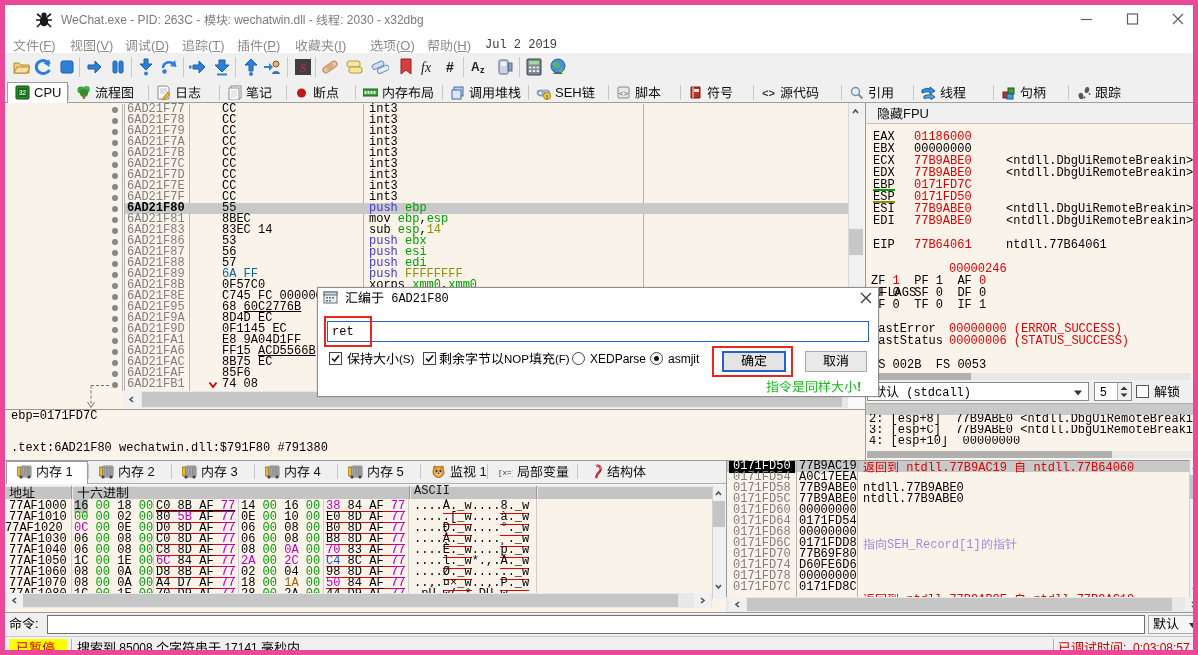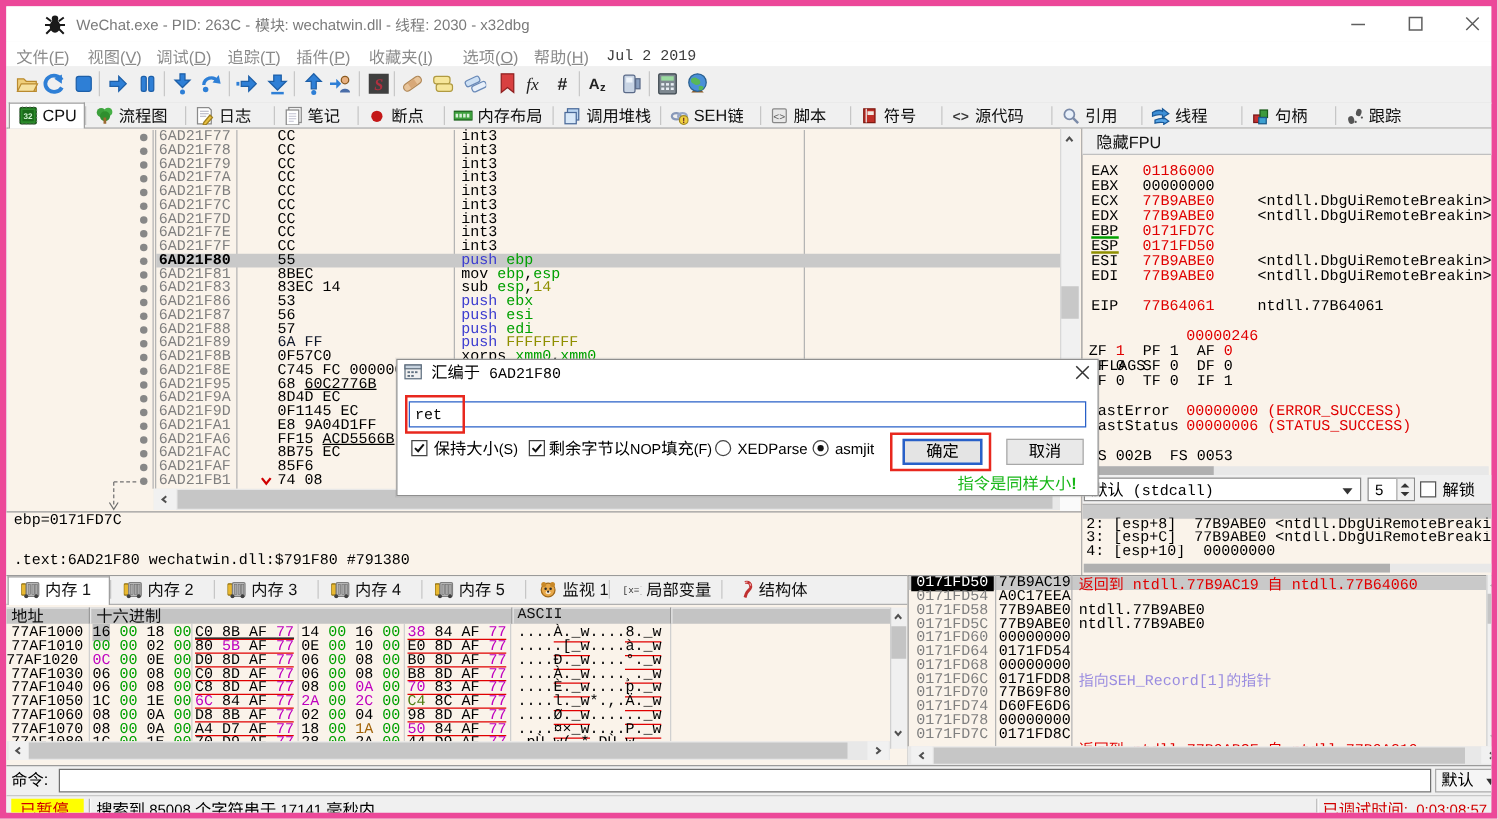--- a/index.html
+++ b/index.html
@@ -536,21 +536,21 @@
     <div style="position:absolute;left:107px;top:244.5px;width:6px;height:6px;border-radius:3px;background:#878787"></div>
     <div style="left:122px;top:242px;width:60px;height:11px;font:12px 'Liberation Mono',monospace;color:#7f7f7f;line-height:11px;">6AD21F87</div>
     <div style="left:217px;top:242px;width:140px;height:11px;font:12px 'Liberation Mono',monospace;color:#000;line-height:11px;white-space:pre;">56</div>
     <div style="left:364px;top:242px;width:270px;height:11px;font:12px 'Liberation Mono',monospace;line-height:11px;white-space:pre;color:#000;"><b style="color:#3b3bd0">push </b><b style="color:#00a000">esi</b></div>
     <div style="position:absolute;left:107px;top:255.5px;width:6px;height:6px;border-radius:3px;background:#878787"></div>
     <div style="left:122px;top:253px;width:60px;height:11px;font:12px 'Liberation Mono',monospace;color:#7f7f7f;line-height:11px;">6AD21F88</div>
     <div style="left:217px;top:253px;width:140px;height:11px;font:12px 'Liberation Mono',monospace;color:#000;line-height:11px;white-space:pre;">57</div>
     <div style="left:364px;top:253px;width:270px;height:11px;font:12px 'Liberation Mono',monospace;line-height:11px;white-space:pre;color:#000;"><b style="color:#3b3bd0">push </b><b style="color:#00a000">edi</b></div>
     <div style="position:absolute;left:107px;top:266.5px;width:6px;height:6px;border-radius:3px;background:#878787"></div>
     <div style="left:122px;top:264px;width:60px;height:11px;font:12px 'Liberation Mono',monospace;color:#7f7f7f;line-height:11px;">6AD21F89</div>
-    <div style="left:217px;top:264px;width:140px;height:11px;font:12px 'Liberation Mono',monospace;color:#0f172a;line-height:11px;white-space:pre;">6A FF</div>
+    <div style="left:217px;top:264px;width:140px;height:11px;font:12px 'Liberation Mono',monospace;color:#0369a1;line-height:11px;white-space:pre;">6A FF</div>
     <div style="left:364px;top:264px;width:270px;height:11px;font:12px 'Liberation Mono',monospace;line-height:11px;white-space:pre;color:#000;"><b style="color:#3b3bd0">push </b><b style="color:#8f8f00">FFFFFFFF</b></div>
     <div style="position:absolute;left:107px;top:277.5px;width:6px;height:6px;border-radius:3px;background:#878787"></div>
     <div style="left:122px;top:275px;width:60px;height:11px;font:12px 'Liberation Mono',monospace;color:#7f7f7f;line-height:11px;">6AD21F8B</div>
     <div style="left:217px;top:275px;width:140px;height:11px;font:12px 'Liberation Mono',monospace;color:#000;line-height:11px;white-space:pre;">0F57C0</div>
     <div style="left:364px;top:275px;width:270px;height:11px;font:12px 'Liberation Mono',monospace;line-height:11px;white-space:pre;color:#000;"><b>xorps </b><b style="color:#00a000">xmm0</b><b>,</b><b style="color:#00a000">xmm0</b></div>
     <div style="position:absolute;left:107px;top:288.5px;width:6px;height:6px;border-radius:3px;background:#878787"></div>
     <div style="left:122px;top:286px;width:60px;height:11px;font:12px 'Liberation Mono',monospace;color:#7f7f7f;line-height:11px;">6AD21F8E</div>
     <div style="left:217px;top:286px;width:140px;height:11px;font:12px 'Liberation Mono',monospace;color:#000;line-height:11px;white-space:pre;">C745 FC 00000000</div>
     <div style="position:absolute;left:107px;top:299.5px;width:6px;height:6px;border-radius:3px;background:#878787"></div>
     <div style="left:122px;top:297px;width:60px;height:11px;font:12px 'Liberation Mono',monospace;color:#7f7f7f;line-height:11px;">6AD21F95</div>
@@ -862,21 +862,21 @@
       <div style="position:absolute;left:4px;top:46px;font:12px 'Liberation Mono',monospace;line-height:12px;white-space:pre;color:#000;line-height:11px">77AF1040</div>
       <div style="position:absolute;left:69px;top:46px;font:12px 'Liberation Mono',monospace;line-height:12px;white-space:pre;line-height:11px;"><b style="color:#000">06</b><b> </b><b style="color:#00a000">00</b><b> </b><b style="color:#000">08</b><b> </b><b style="color:#00a000">00</b></div>
       <div style="position:absolute;left:151px;top:46px;font:12px 'Liberation Mono',monospace;line-height:12px;white-space:pre;line-height:11px;height:9.5px;border-bottom:1.2px solid #e00000;"><b style="color:#000">C8</b><b> </b><b style="color:#000">8D</b><b> </b><b style="color:#000">AF</b><b> </b><b style="color:#bf00bf">77</b></div>
       <div style="position:absolute;left:236px;top:46px;font:12px 'Liberation Mono',monospace;line-height:12px;white-space:pre;line-height:11px;"><b style="color:#000">08</b><b> </b><b style="color:#00a000">00</b><b> </b><b style="color:#bf00bf">0A</b><b> </b><b style="color:#00a000">00</b></div>
       <div style="position:absolute;left:321px;top:46px;font:12px 'Liberation Mono',monospace;line-height:12px;white-space:pre;line-height:11px;height:9.5px;border-bottom:1.2px solid #e00000;"><b style="color:#bf00bf">70</b><b> </b><b style="color:#000">83</b><b> </b><b style="color:#000">AF</b><b> </b><b style="color:#bf00bf">77</b></div>
       <div style="position:absolute;left:409px;top:46px;font:12px 'Liberation Mono',monospace;line-height:12px;white-space:pre;color:#000;line-height:11px">....<b style="border-bottom:1.2px solid #e00000">È._w</b>....<b style="border-bottom:1.2px solid #e00000">p._w</b></div>
       <div style="position:absolute;left:4px;top:57px;font:12px 'Liberation Mono',monospace;line-height:12px;white-space:pre;color:#000;line-height:11px">77AF1050</div>
       <div style="position:absolute;left:69px;top:57px;font:12px 'Liberation Mono',monospace;line-height:12px;white-space:pre;line-height:11px;"><b style="color:#000">1C</b><b> </b><b style="color:#00a000">00</b><b> </b><b style="color:#000">1E</b><b> </b><b style="color:#00a000">00</b></div>
       <div style="position:absolute;left:151px;top:57px;font:12px 'Liberation Mono',monospace;line-height:12px;white-space:pre;line-height:11px;height:9.5px;border-bottom:1.2px solid #e00000;"><b style="color:#bf00bf">6C</b><b> </b><b style="color:#000">84</b><b> </b><b style="color:#000">AF</b><b> </b><b style="color:#bf00bf">77</b></div>
       <div style="position:absolute;left:236px;top:57px;font:12px 'Liberation Mono',monospace;line-height:12px;white-space:pre;line-height:11px;"><b style="color:#bf00bf">2A</b><b> </b><b style="color:#00a000">00</b><b> </b><b style="color:#bf00bf">2C</b><b> </b><b style="color:#00a000">00</b></div>
-      <div style="position:absolute;left:321px;top:57px;font:12px 'Liberation Mono',monospace;line-height:12px;white-space:pre;line-height:11px;height:9.5px;border-bottom:1.2px solid #e00000;"><b style="color:#4d7c0f">C4</b><b> </b><b style="color:#000">8C</b><b> </b><b style="color:#000">AF</b><b> </b><b style="color:#bf00bf">77</b></div>
+      <div style="position:absolute;left:321px;top:57px;font:12px 'Liberation Mono',monospace;line-height:12px;white-space:pre;line-height:11px;height:9.5px;border-bottom:1.2px solid #e00000;"><b style="color:#1d4ed8">C4</b><b> </b><b style="color:#000">8C</b><b> </b><b style="color:#000">AF</b><b> </b><b style="color:#bf00bf">77</b></div>
       <div style="position:absolute;left:409px;top:57px;font:12px 'Liberation Mono',monospace;line-height:12px;white-space:pre;color:#000;line-height:11px">....<b style="border-bottom:1.2px solid #e00000">l._w</b>*.,.<b style="border-bottom:1.2px solid #e00000">Ä._w</b></div>
       <div style="position:absolute;left:4px;top:68px;font:12px 'Liberation Mono',monospace;line-height:12px;white-space:pre;color:#000;line-height:11px">77AF1060</div>
       <div style="position:absolute;left:69px;top:68px;font:12px 'Liberation Mono',monospace;line-height:12px;white-space:pre;line-height:11px;"><b style="color:#000">08</b><b> </b><b style="color:#00a000">00</b><b> </b><b style="color:#000">0A</b><b> </b><b style="color:#00a000">00</b></div>
       <div style="position:absolute;left:151px;top:68px;font:12px 'Liberation Mono',monospace;line-height:12px;white-space:pre;line-height:11px;height:9.5px;border-bottom:1.2px solid #e00000;"><b style="color:#000">D8</b><b> </b><b style="color:#000">8B</b><b> </b><b style="color:#000">AF</b><b> </b><b style="color:#bf00bf">77</b></div>
       <div style="position:absolute;left:236px;top:68px;font:12px 'Liberation Mono',monospace;line-height:12px;white-space:pre;line-height:11px;"><b style="color:#000">02</b><b> </b><b style="color:#00a000">00</b><b> </b><b style="color:#000">04</b><b> </b><b style="color:#00a000">00</b></div>
       <div style="position:absolute;left:321px;top:68px;font:12px 'Liberation Mono',monospace;line-height:12px;white-space:pre;line-height:11px;height:9.5px;border-bottom:1.2px solid #e00000;"><b style="color:#000">98</b><b> </b><b style="color:#000">8D</b><b> </b><b style="color:#000">AF</b><b> </b><b style="color:#bf00bf">77</b></div>
       <div style="position:absolute;left:409px;top:68px;font:12px 'Liberation Mono',monospace;line-height:12px;white-space:pre;color:#000;line-height:11px">....<b style="border-bottom:1.2px solid #e00000">Ø._w</b>....<b style="border-bottom:1.2px solid #e00000">.._w</b></div>
       <div style="position:absolute;left:4px;top:79px;font:12px 'Liberation Mono',monospace;line-height:12px;white-space:pre;color:#000;line-height:11px">77AF1070</div>
       <div style="position:absolute;left:69px;top:79px;font:12px 'Liberation Mono',monospace;line-height:12px;white-space:pre;line-height:11px;"><b style="color:#000">08</b><b> </b><b style="color:#00a000">00</b><b> </b><b style="color:#000">0A</b><b> </b><b style="color:#00a000">00</b></div>
       <div style="position:absolute;left:151px;top:79px;font:12px 'Liberation Mono',monospace;line-height:12px;white-space:pre;line-height:11px;height:9.5px;border-bottom:1.2px solid #e00000;"><b style="color:#000">A4</b><b> </b><b style="color:#000">D7</b><b> </b><b style="color:#000">AF</b><b> </b><b style="color:#bf00bf">77</b></div>

